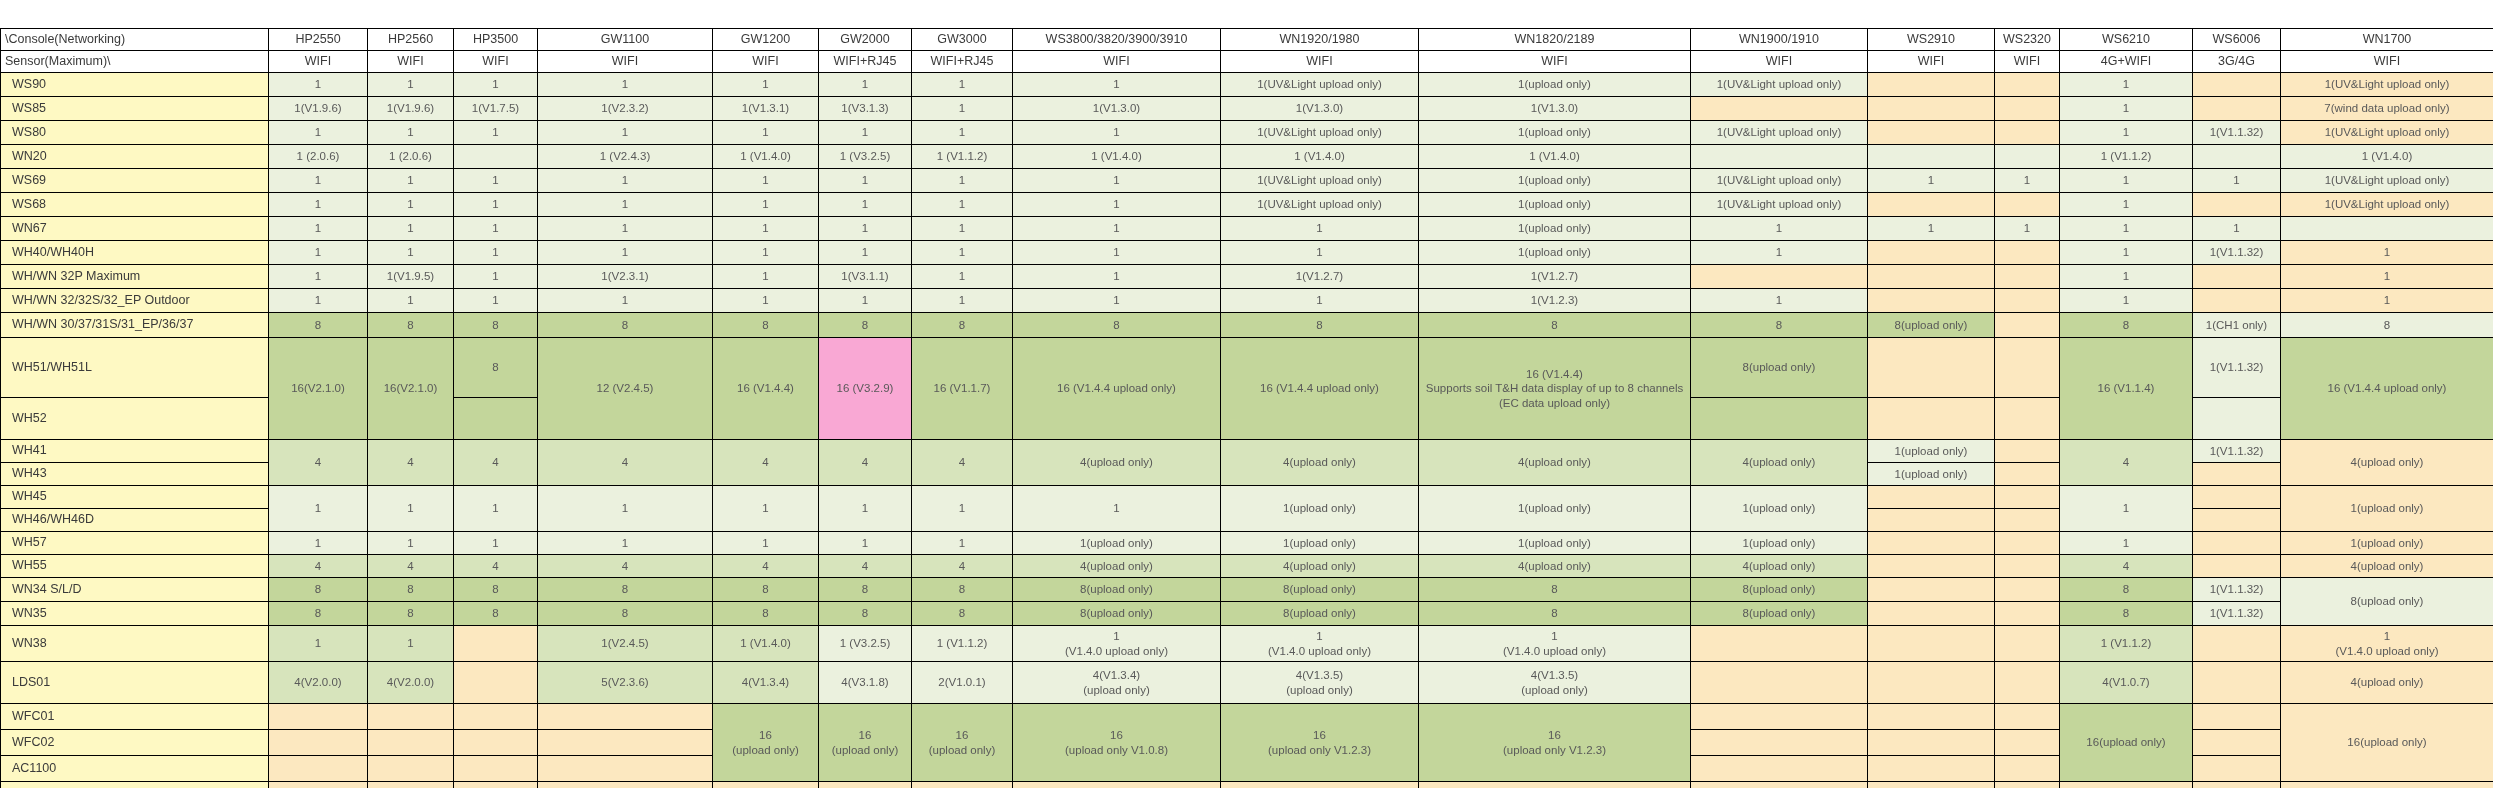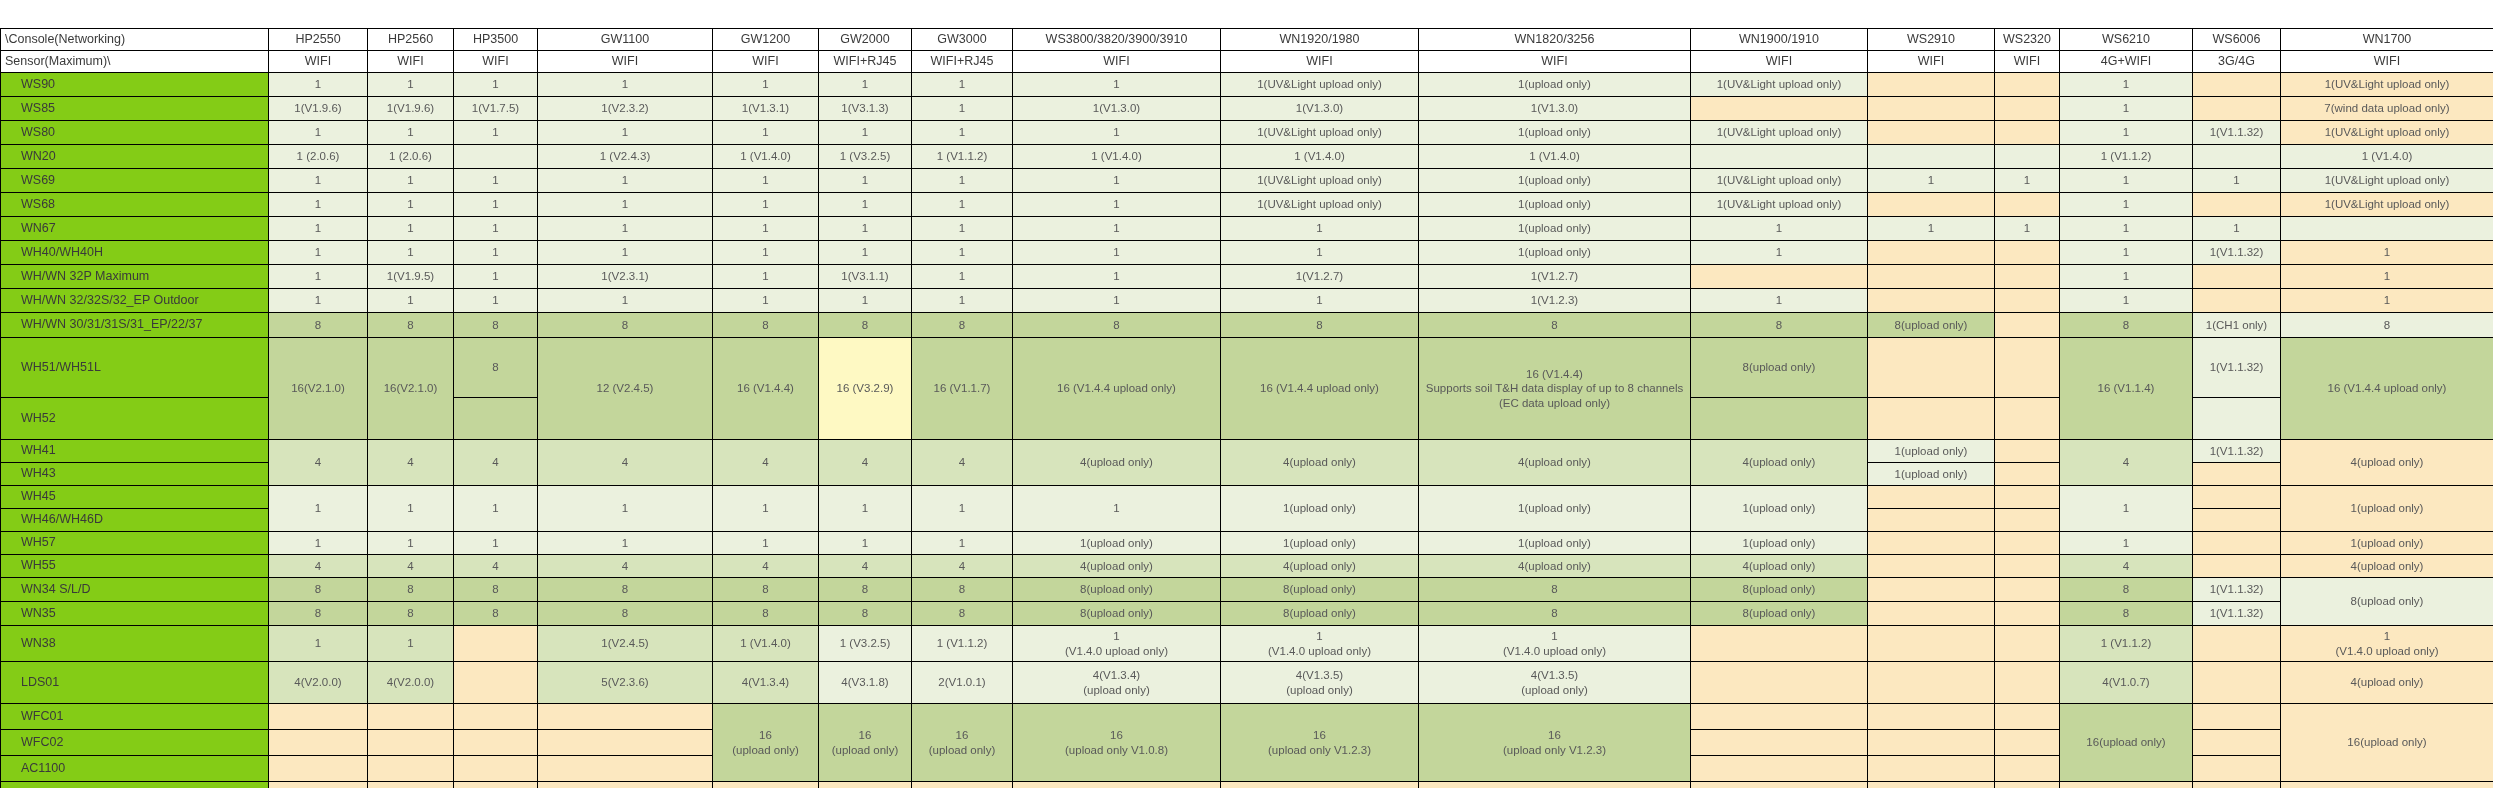--- a/index.html
+++ b/index.html
@@ -3,21 +3,21 @@
 <meta charset="utf-8">
 <style>
   html,body{margin:0;padding:0;background:#ffffff;}
   body{font-family:"Liberation Sans","DejaVu Sans",sans-serif;}
   #sheet{width:2493px;}
   table{border-collapse:collapse;table-layout:fixed;width:2493px;margin-top:28px;}
   td,th{border:1px solid #000;padding:0 2px;vertical-align:middle;overflow:hidden;
         font-weight:normal;line-height:1.22;}
   th.model,th.net{background:#fff;text-align:center;font-size:12.5px;color:#3a3a3a;}
   th.corner{background:#fff;text-align:left;font-size:12.5px;color:#3a3a3a;padding-left:4px;}
-  th.rowlabel{background:#84cc16;text-align:left;font-size:12.5px;color:#3a3a3a;padding-left:20px;}
+  th.rowlabel{background:#fef9c3;text-align:left;font-size:12.5px;color:#3a3a3a;padding-left:11px;}
   td.cell{text-align:center;font-size:11.5px;color:#595959;white-space:pre-line;}
 </style>
 </head>
 <body>
 
 <div id="sheet">
   <table>
     <colgroup id="cols">
         <col style="width: 268px;">
         <col style="width: 99px;">
@@ -42,21 +42,21 @@
           <th class="corner">\Console(Networking)</th>
           <th class="model">HP2550</th>
           <th class="model">HP2560</th>
           <th class="model">HP3500</th>
           <th class="model">GW1100</th>
           <th class="model">GW1200</th>
           <th class="model">GW2000</th>
           <th class="model">GW3000</th>
           <th class="model">WS3800/3820/3900/3910</th>
           <th class="model">WN1920/1980</th>
-          <th class="model">WN1820/3256</th>
+          <th class="model">WN1820/2189</th>
           <th class="model">WN1900/1910</th>
           <th class="model">WS2910</th>
           <th class="model">WS2320</th>
           <th class="model">WS6210</th>
           <th class="model">WS6006</th>
           <th class="model">WN1700</th>
         </tr>
         <tr style="height: 22px;">
           <th class="corner">Sensor(Maximum)\</th>
           <th class="net">WIFI</th>
@@ -262,21 +262,21 @@
           <td class="cell" style="background-color: rgb(235, 241, 222);">1</td>
           <td class="cell" style="background-color: rgb(235, 241, 222);">1(V1.2.3)</td>
           <td class="cell" style="background-color: rgb(235, 241, 222);">1</td>
           <td class="cell" style="background-color: rgb(252, 232, 192);"></td>
           <td class="cell" style="background-color: rgb(252, 232, 192);"></td>
           <td class="cell" style="background-color: rgb(235, 241, 222);">1</td>
           <td class="cell" style="background-color: rgb(252, 232, 192);"></td>
           <td class="cell" style="background-color: rgb(252, 232, 192);">1</td>
         </tr>
         <tr style="height: 25px;">
-          <th class="rowlabel">WH/WN 30/31/31S/31_EP/22/37</th>
+          <th class="rowlabel">WH/WN 30/37/31S/31_EP/36/37</th>
           <td class="cell" style="background-color: rgb(195, 214, 155);">8</td>
           <td class="cell" style="background-color: rgb(195, 214, 155);">8</td>
           <td class="cell" style="background-color: rgb(195, 214, 155);">8</td>
           <td class="cell" style="background-color: rgb(195, 214, 155);">8</td>
           <td class="cell" style="background-color: rgb(195, 214, 155);">8</td>
           <td class="cell" style="background-color: rgb(195, 214, 155);">8</td>
           <td class="cell" style="background-color: rgb(195, 214, 155);">8</td>
           <td class="cell" style="background-color: rgb(195, 214, 155);">8</td>
           <td class="cell" style="background-color: rgb(195, 214, 155);">8</td>
           <td class="cell" style="background-color: rgb(195, 214, 155);">8</td>
@@ -287,21 +287,21 @@
           <td class="cell" style="background-color: rgb(235, 241, 222);">1(CH1 only)</td>
           <td class="cell" style="background-color: rgb(235, 241, 222);">8</td>
         </tr>
         <tr style="height: 60px;">
           <th class="rowlabel">WH51/WH51L</th>
           <td class="cell" rowspan="2" style="background-color: rgb(195, 214, 155);">16(V2.1.0)</td>
           <td class="cell" rowspan="2" style="background-color: rgb(195, 214, 155);">16(V2.1.0)</td>
           <td class="cell" style="background-color: rgb(195, 214, 155);">8</td>
           <td class="cell" rowspan="2" style="background-color: rgb(195, 214, 155);">12 (V2.4.5)</td>
           <td class="cell" rowspan="2" style="background-color: rgb(195, 214, 155);">16  (V1.4.4)</td>
-          <td class="cell" rowspan="2" style="background-color: #fef9c3;">16  (V3.2.9)</td>
+          <td class="cell" rowspan="2" style="background-color: #f9a8d4;">16  (V3.2.9)</td>
           <td class="cell" rowspan="2" style="background-color: rgb(195, 214, 155);">16  (V1.1.7)</td>
           <td class="cell" rowspan="2" style="background-color: rgb(195, 214, 155);">16  (V1.4.4 upload only)</td>
           <td class="cell" rowspan="2" style="background-color: rgb(195, 214, 155);">16  (V1.4.4 upload only)</td>
           <td class="cell" rowspan="2" style="background-color: rgb(195, 214, 155);">16  (V1.4.4)
 Supports soil T&amp;H data display of up to 8 channels
 (EC data upload only)</td>
           <td class="cell" style="background-color: rgb(195, 214, 155);">8(upload only)</td>
           <td class="cell" style="background-color: rgb(252, 232, 192);"></td>
           <td class="cell" style="background-color: rgb(252, 232, 192);"></td>
           <td class="cell" rowspan="2" style="background-color: rgb(195, 214, 155);">16  (V1.1.4)</td>

